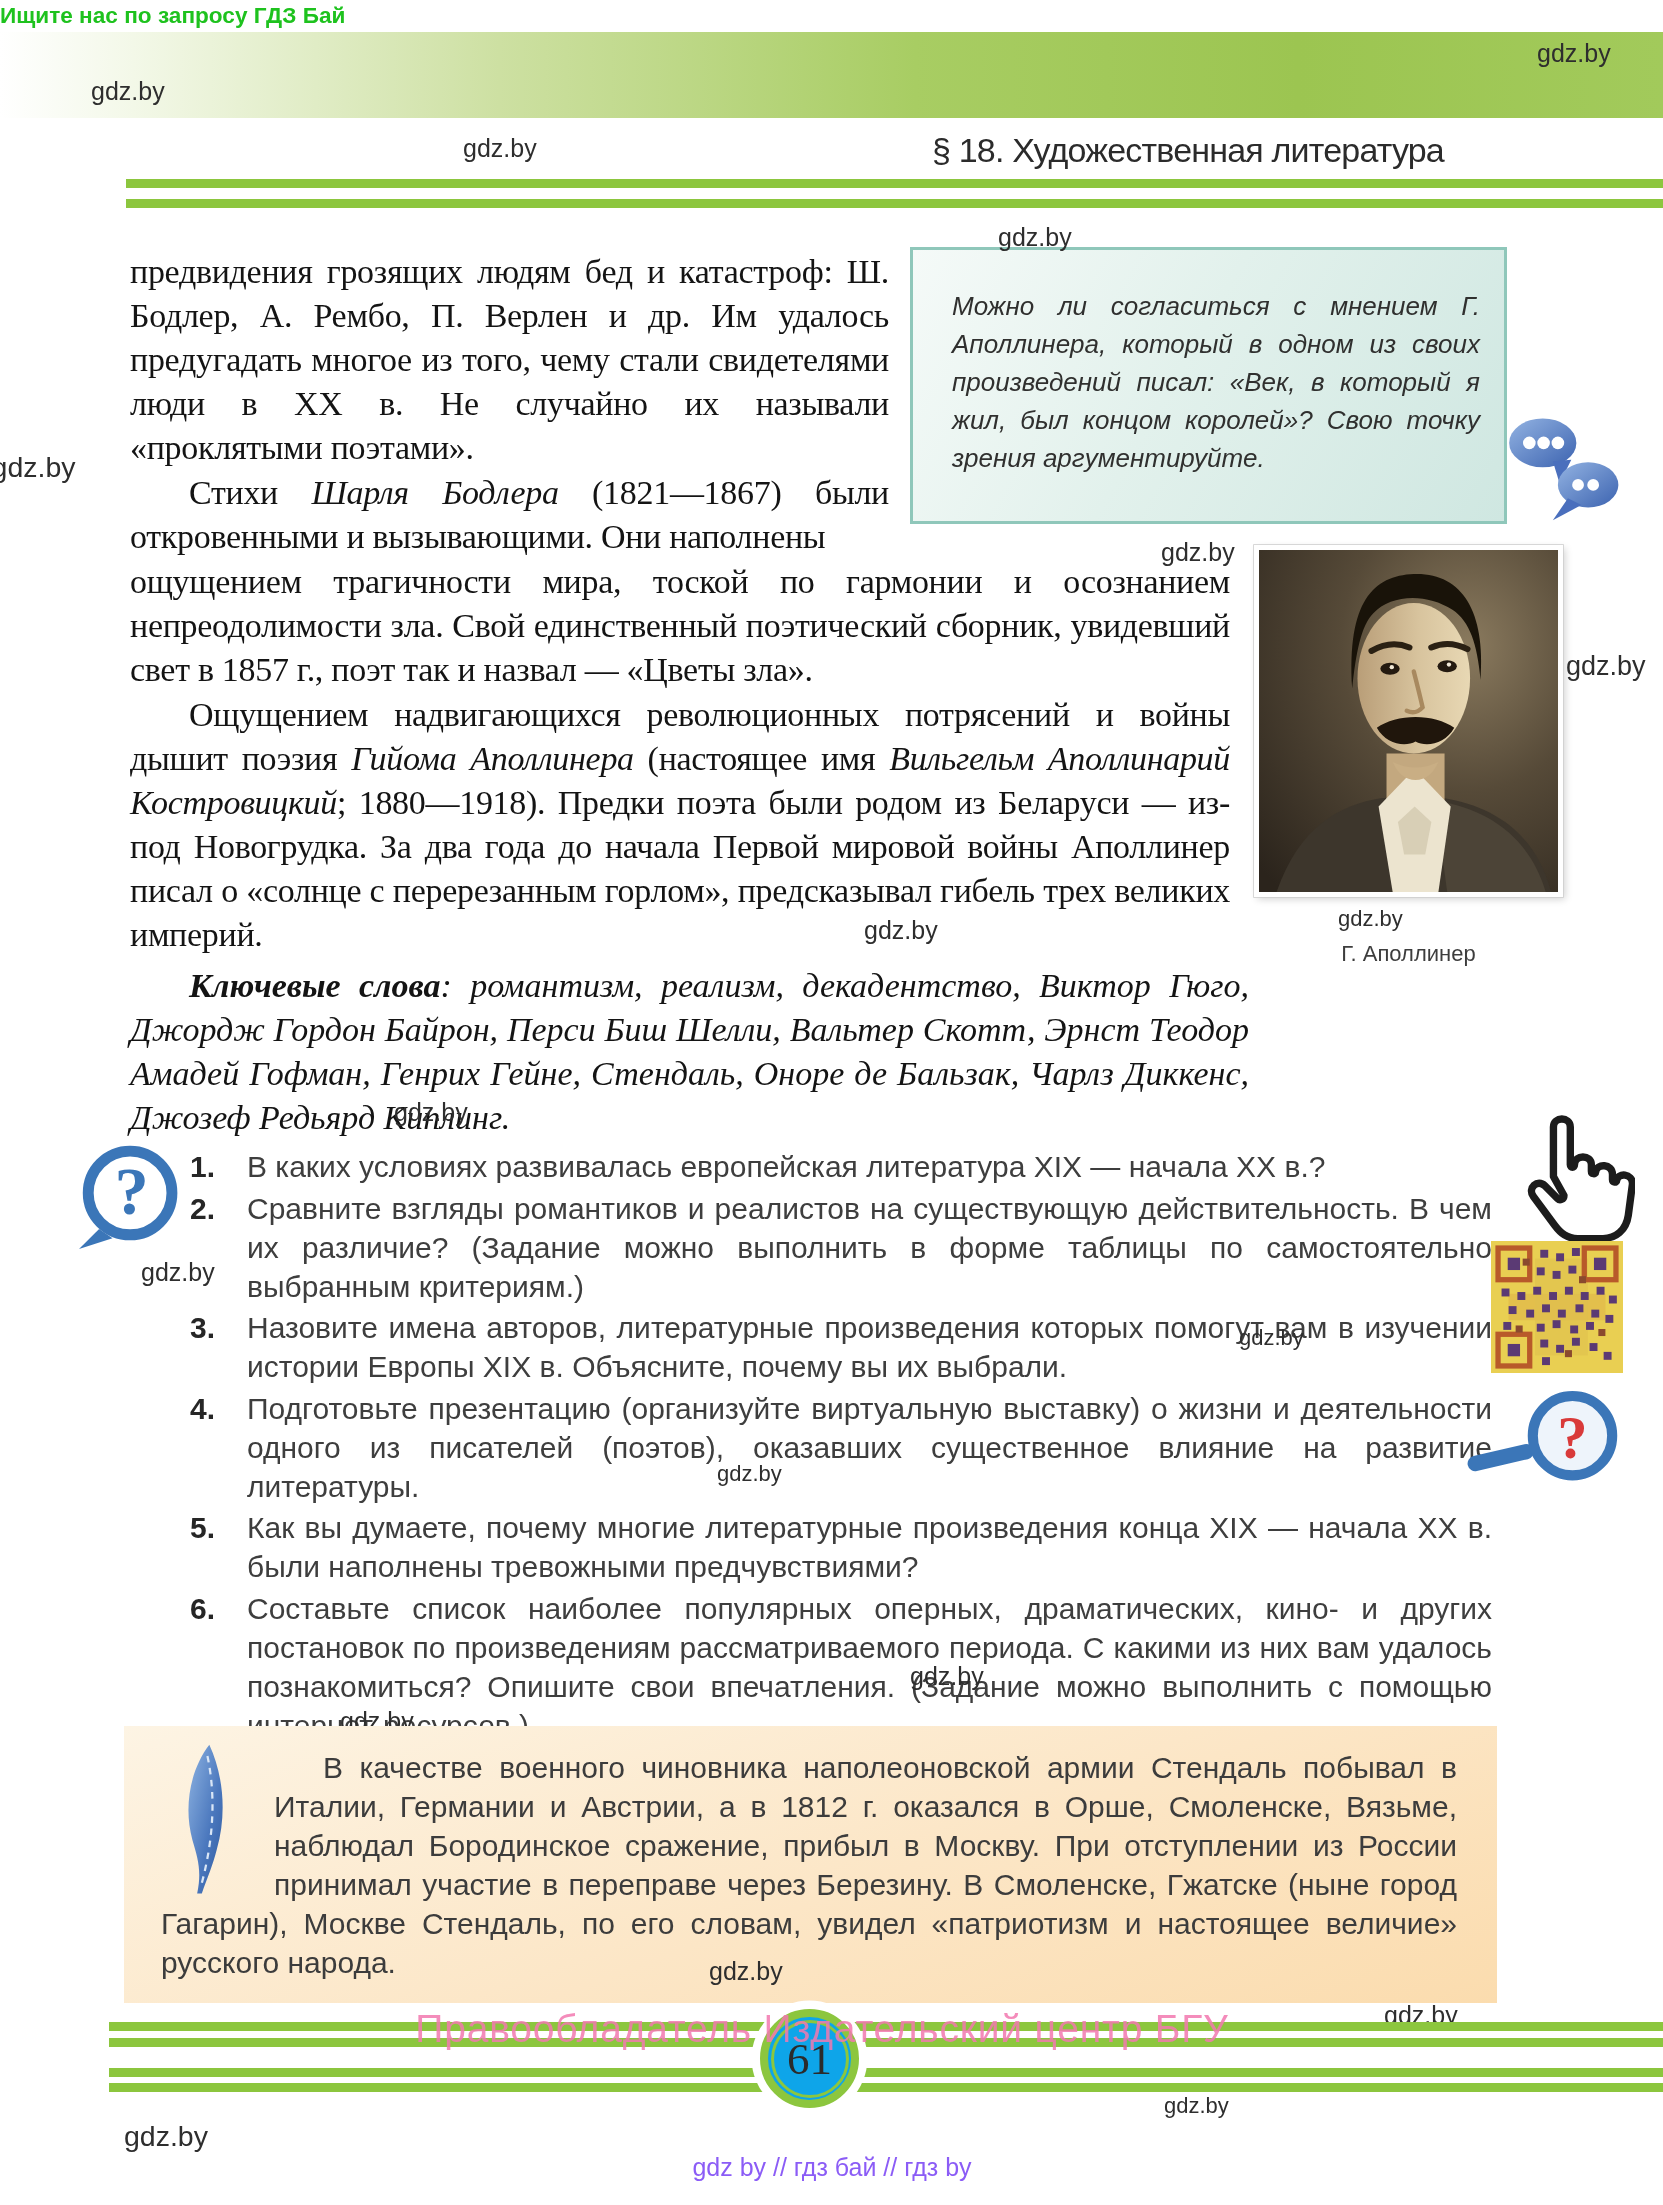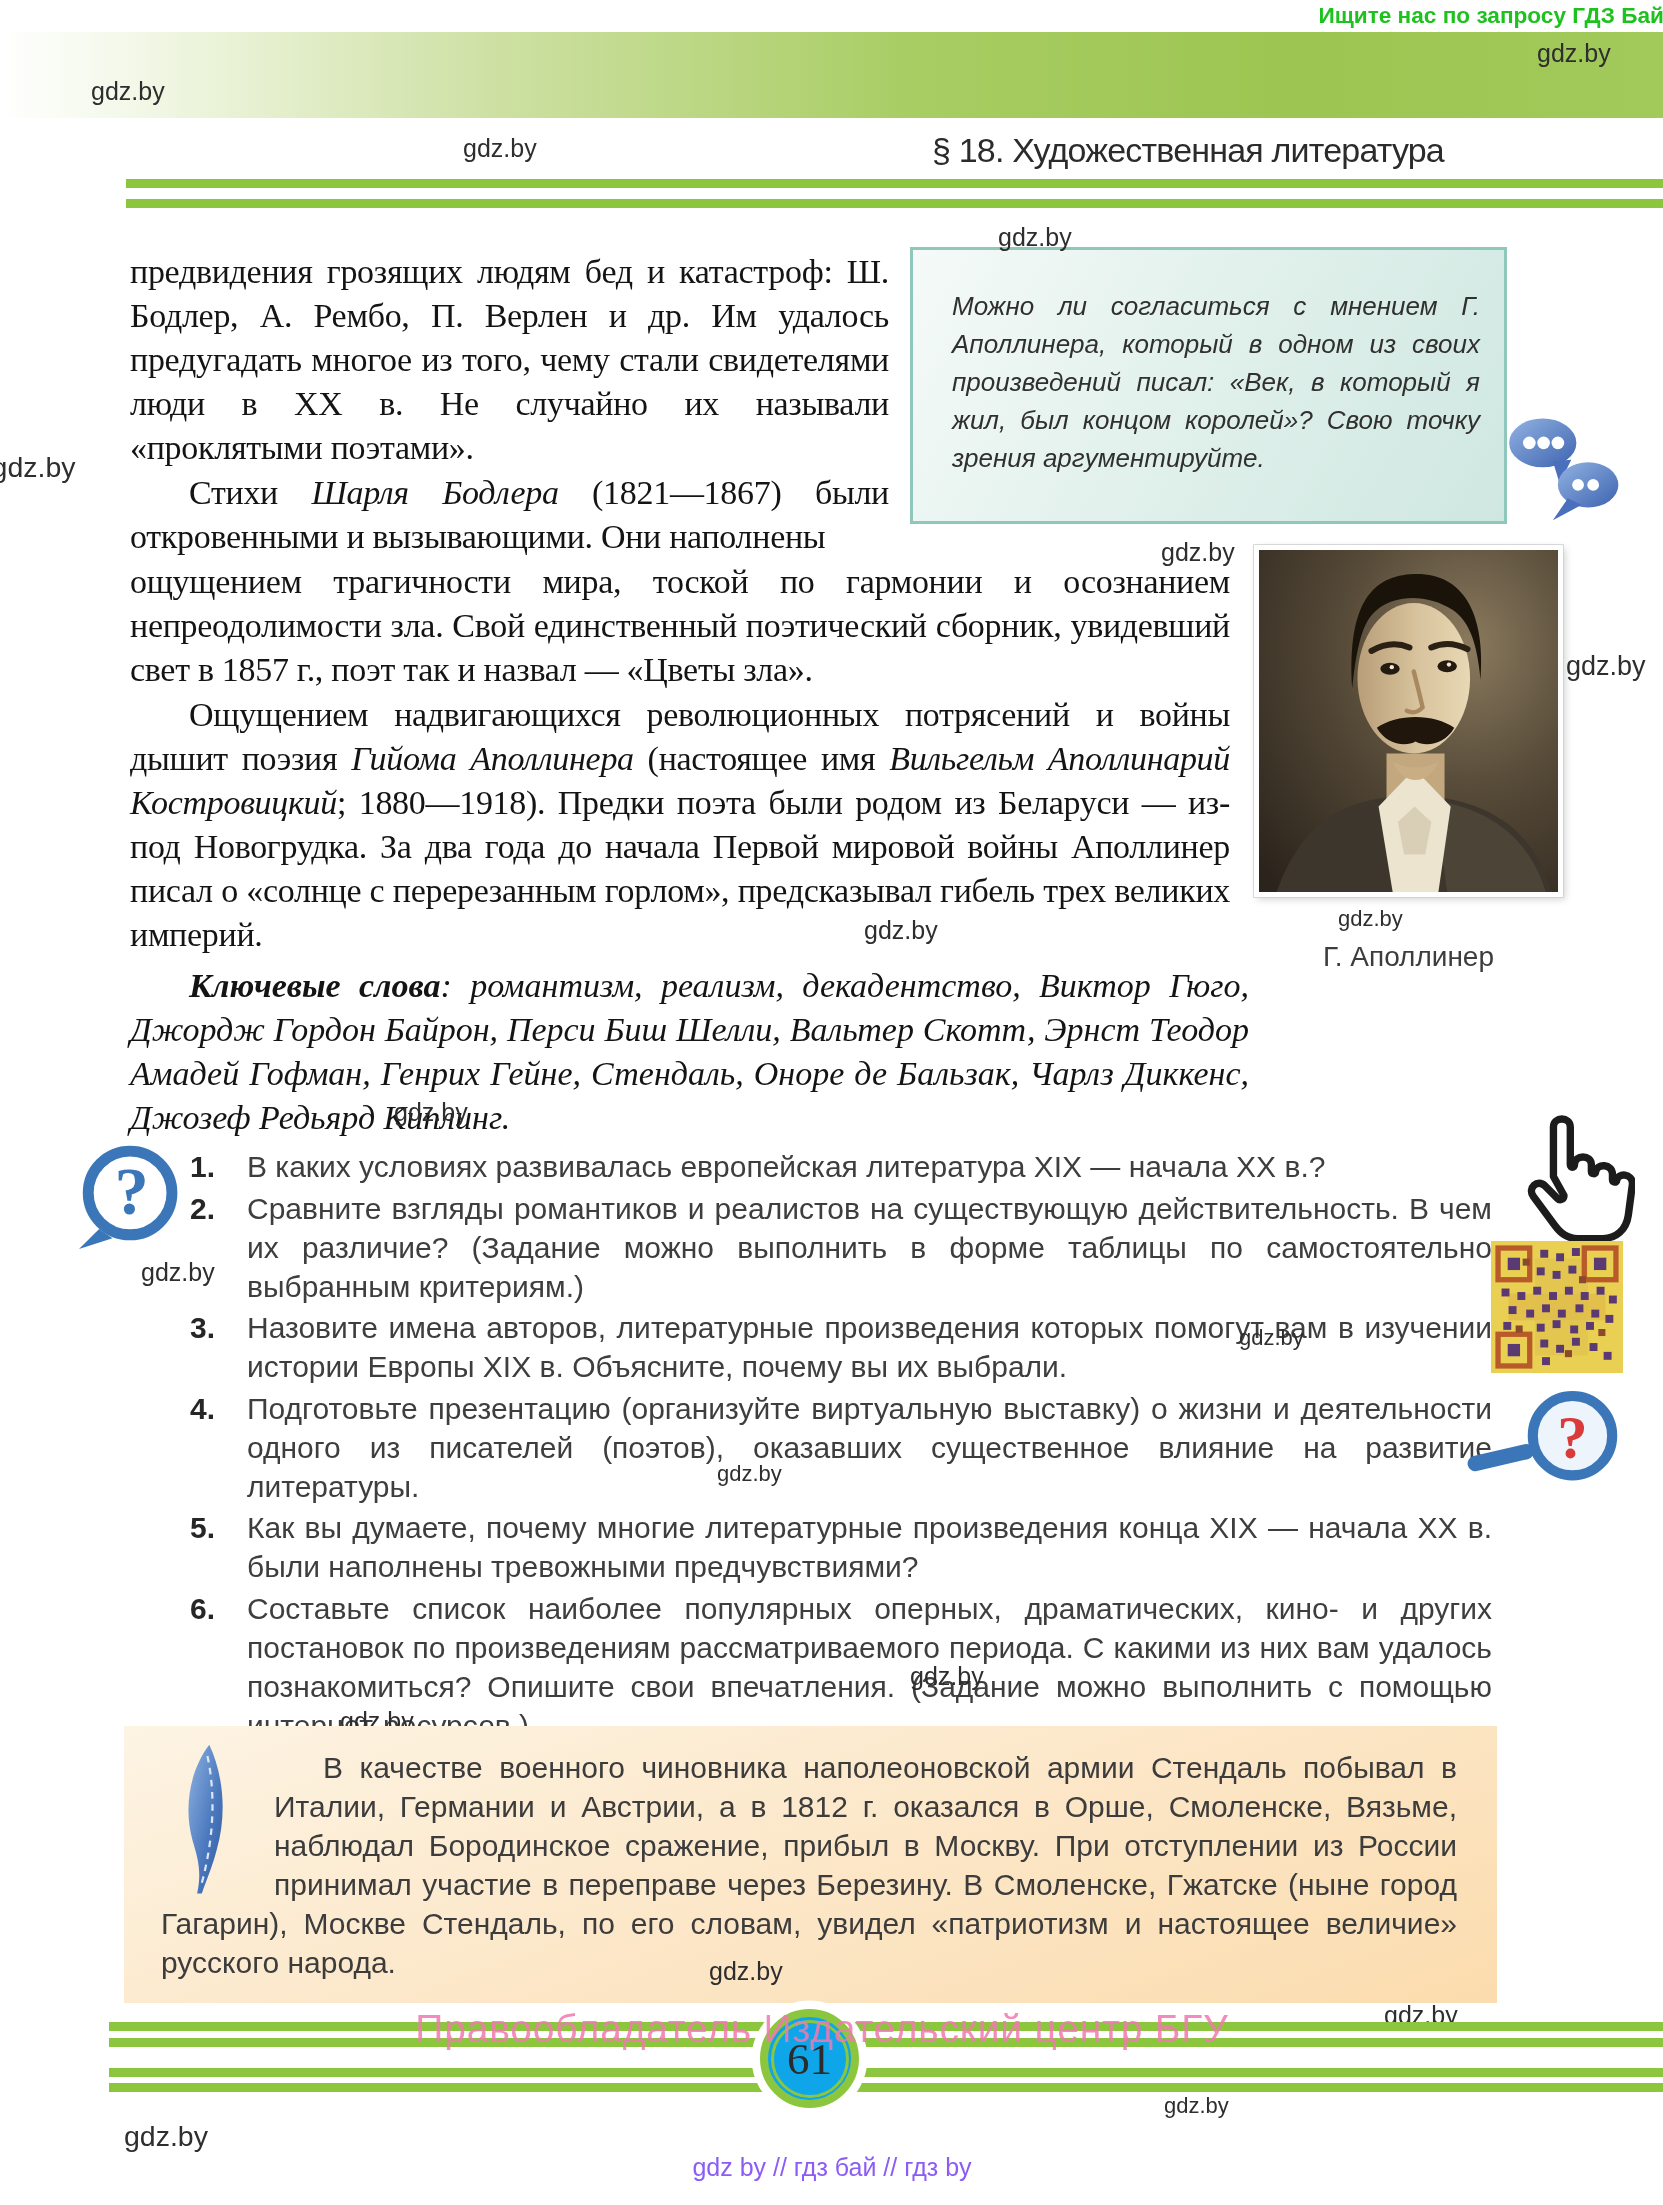--- a/index.html
+++ b/index.html
@@ -1,21 +1,21 @@
 <!DOCTYPE html>
 <html style="font-size:13.4px"><head>
 <meta charset="utf-8">
 <style>
   html,body{margin:0;padding:0;background:#e9e9e9;}
   .page{position:relative;width:1664px;height:2205px;margin:0 auto;background:#ffffff;overflow:hidden;
         font-family:"Liberation Sans",sans-serif;color:#1a1a1a;}
   .abs{position:absolute;}
 
   
-  .promo{top:3.4px;left:0;width:100%;text-align:right;color:#1ec21e;font-size:22.6px;font-weight:bold;}
+  .promo{top:3.4px;left:0;width:100%;text-align:left;color:#1ec21e;font-size:22.6px;font-weight:bold;}
   .banner{top:32px;left:0;width:1664px;height:86px;
           background:linear-gradient(90deg,#ffffff 0%,#f3f8e8 8%,#cde0a2 30%,#a8cd63 55%,#9cc551 78%,#a2ca5b 100%);}
   .rule{left:126px;width:1538px;height:9.2px;background:#8cc63e;}
   .title{left:932px;top:131px;font-size:34px;color:#2b2b2b;letter-spacing:-0.8px;white-space:nowrap;}
 
   
   .wm{position:absolute;color:#2e2e2e;font-size:23.5px;font-family:"Liberation Sans",sans-serif;white-space:nowrap;}
 
   
   .para{position:absolute;font-family:"Liberation Serif",serif;font-size:34px;line-height:44px;
@@ -30,21 +30,21 @@
   .disc-box{left:910px;top:247px;width:597px;height:277px;box-sizing:border-box;
             border:3.4px solid #8fc7ba;background:linear-gradient(120deg,#f5faf8 0%,#e2f1ec 45%,#cfe7e1 100%);
             padding:37px 24px 17px 39px;}
   .disc-box p{margin:0;font-style:italic;font-size:26px;line-height:38px;color:#30302f;text-align:justify;}
   .bubbles{left:1503px;top:416px;width:119px;height:126px;}
 
   
   .photo{left:1254px;top:545px;width:309px;height:352px;background:#fff;border:5.9px solid #fff;box-sizing:border-box;
          box-shadow:0 0 0 0.8px #cfcfcf,2.5px 3.4px 7.5px rgba(0,0,0,0.18);}
   .photo svg{display:block;width:100%;height:100%;}
-  .caption{left:1254px;top:941px;width:309px;text-align:center;font-size:28px;color:#3d3d3d;}
+  .caption{left:1254px;top:941px;width:309px;text-align:center;font-size:22px;color:#3d3d3d;}
 
   
   .q-icon{left:74px;top:1140px;width:113px;height:126px;}
   .questions{left:247px;top:1147px;width:1245px;}
   .q{position:relative;font-size:30px;line-height:39px;color:#3e3e3e;text-align:justify;margin:0 0 2.5px 0;}
   .q .num{position:absolute;left:-57px;top:0;font-weight:bold;color:#262626;}
 
   
   .st-box{left:124px;top:1726px;width:1373px;height:277px;box-sizing:border-box;
           background:linear-gradient(160deg,#fdf4e4 0%,#fce6c6 55%,#fbdcae 100%);

